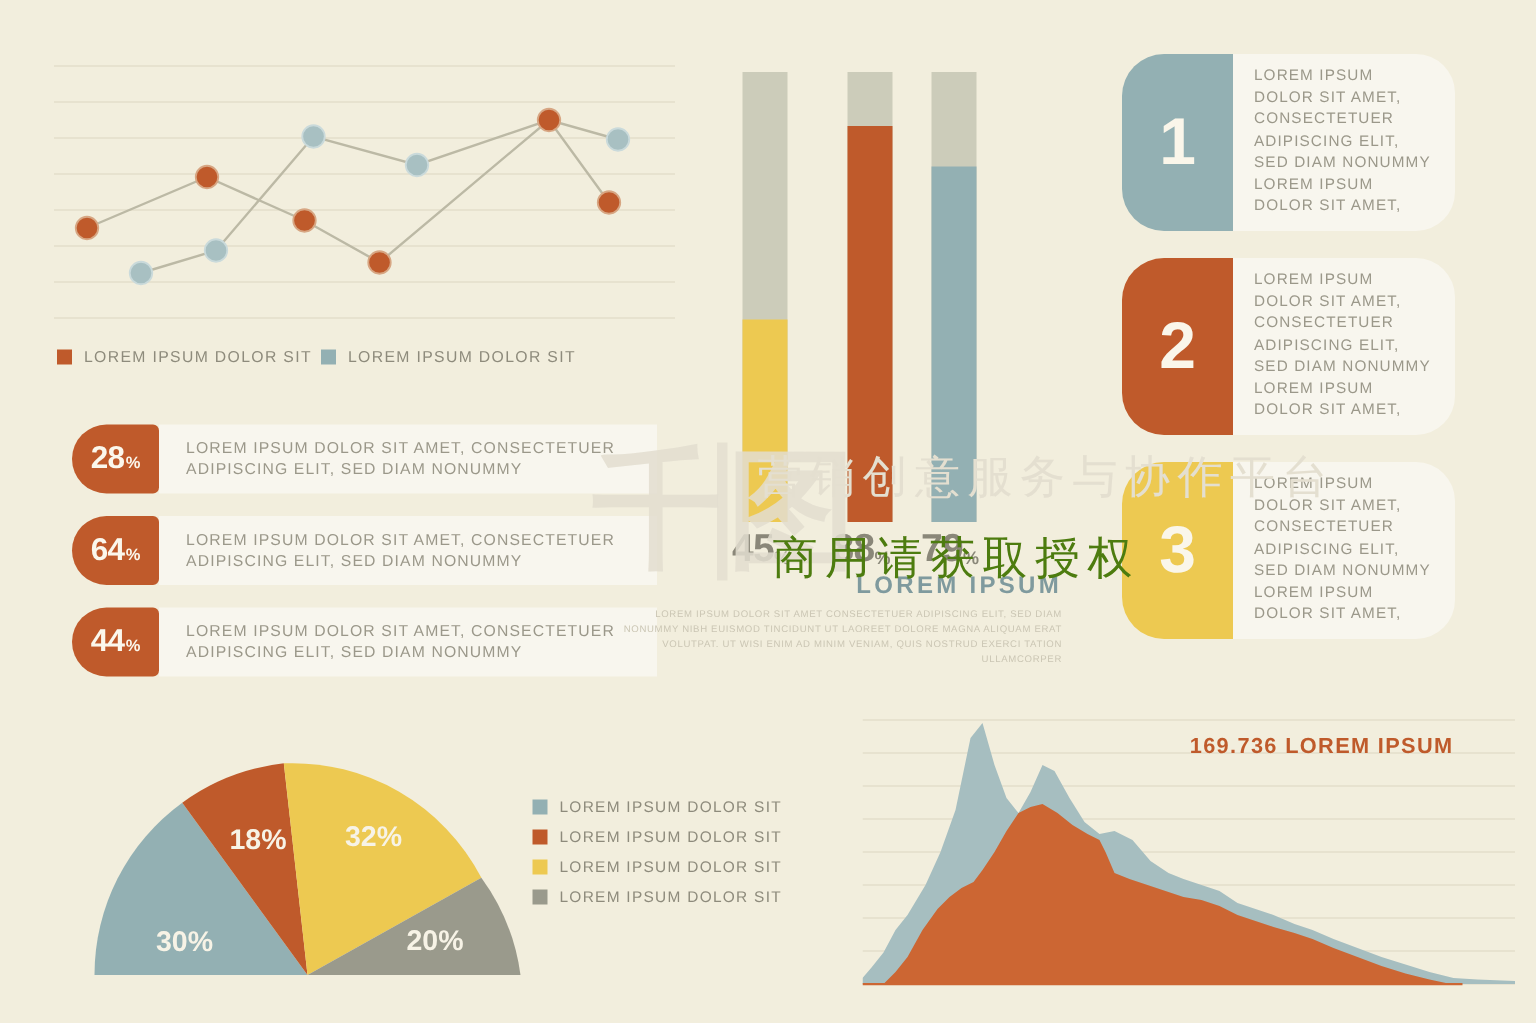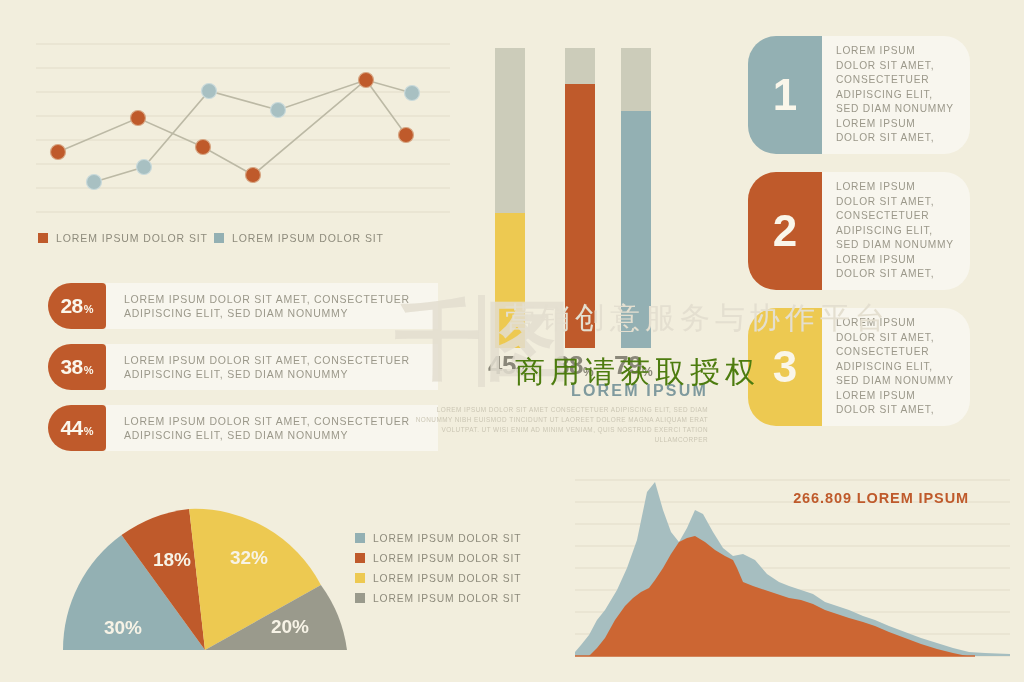--- a/index.html
+++ b/index.html
@@ -163,21 +163,21 @@
         <span class="num">28</span>
         <span class="sym">%</span>
       </div>
       <div class="pct-body">
         <span class="pct-text">LOREM IPSUM DOLOR SIT AMET, CONSECTETUER ADIPISCING ELIT, SED DIAM NONUMMY</span>
       </div>
     </div>
 
     <div class="pct-row">
       <div class="pct-badge">
-        <span class="num">38</span>
+        <span class="num">64</span>
         <span class="sym">%</span>
       </div>
       <div class="pct-body">
         <span class="pct-text">LOREM IPSUM DOLOR SIT AMET, CONSECTETUER ADIPISCING ELIT, SED DIAM NONUMMY</span>
       </div>
     </div>
 
     <div class="pct-row">
       <div class="pct-badge">
         <span class="num">44</span>
@@ -313,16 +313,16 @@
       <path fill="#cc6633" d="M14,186 L22,178 L30,168 L40,150 L50,136 L58,128 L66,122 L74,118 L80,110
            L88,98 L96,84 L104,72 L112,68 L120,66 L130,72 L140,80 L150,86 L158,90 L162,98
            L168,112 L178,116 L190,120 L202,124 L214,128 L226,130 L238,134 L250,140 L262,144
            L274,148 L288,152 L300,156 L314,162 L330,168 L346,174 L362,179 L378,183 L392,186
            L14,186 Z"></path>
       <line x1="0" y1="186" x2="400" y2="186" stroke="#cc6633" stroke-width="1.5"></line>
     </svg>
   </div>
 
   <div id="area-values">
-    <div class="av1">266.809 LOREM IPSUM</div>
+    <div class="av1">169.736 LOREM IPSUM</div>
   </div>
 
 </div>
 
 </body></html>

